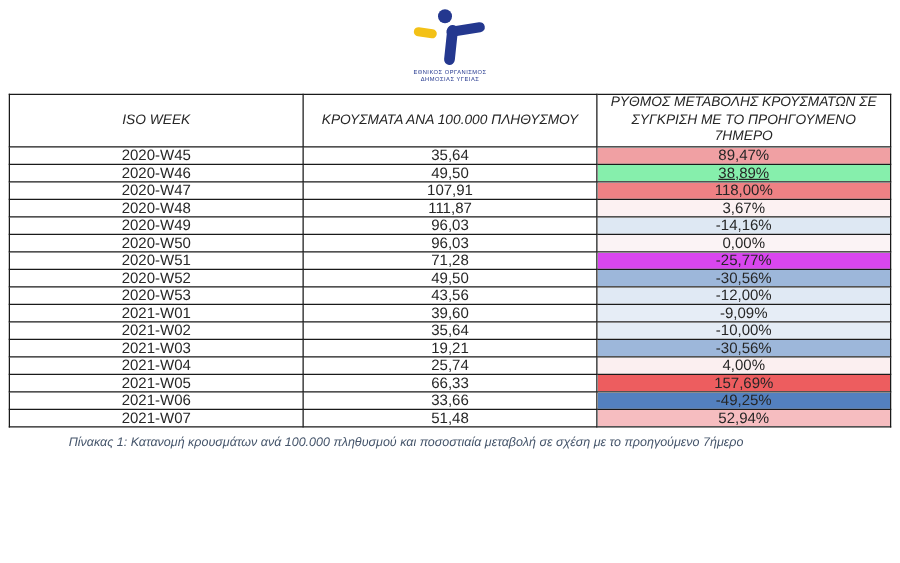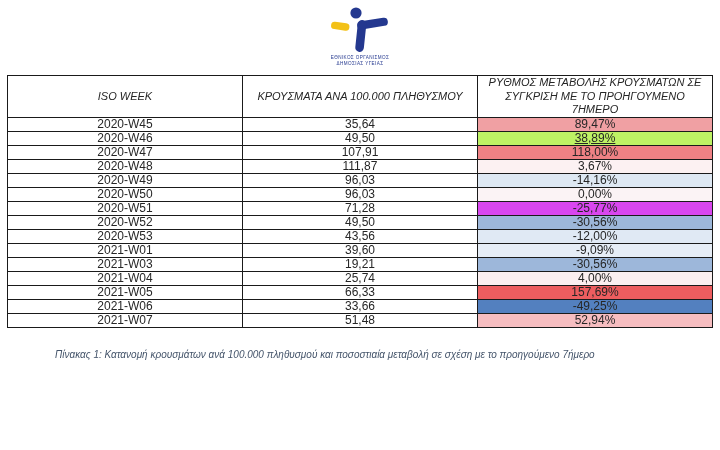--- a/index.html
+++ b/index.html
@@ -87,21 +87,21 @@
   </thead>
   <tbody>
       <tr>
         <td>2020-W45</td>
         <td>35,64</td>
         <td style="background: rgb(240, 160, 163);">89,47%</td>
       </tr>
       <tr>
         <td>2020-W46</td>
         <td>49,50</td>
-        <td style="background: #bef264; text-decoration: underline;">38,89%</td>
+        <td style="background: #86efac; text-decoration: underline;">38,89%</td>
       </tr>
       <tr>
         <td>2020-W47</td>
         <td>107,91</td>
         <td style="background: rgb(239, 129, 132);">118,00%</td>
       </tr>
       <tr>
         <td>2020-W48</td>
         <td>111,87</td>
         <td style="background: rgb(252, 241, 242);">3,67%</td>
@@ -130,20 +130,25 @@
         <td>2020-W53</td>
         <td>43,56</td>
         <td style="background: rgb(224, 233, 244); margin-left: 34px;">-12,00%</td>
       </tr>
       <tr>
         <td>2021-W01</td>
         <td>39,60</td>
         <td style="background: rgb(230, 237, 246);">-9,09%</td>
       </tr>
       <tr>
+        <td>2021-W02</td>
+        <td>35,64</td>
+        <td style="background: rgb(228, 236, 245);">-10,00%</td>
+      </tr>
+      <tr>
         <td>2021-W03</td>
         <td>19,21</td>
         <td style="background: rgb(157, 183, 218);">-30,56%</td>
       </tr>
       <tr>
         <td>2021-W04</td>
         <td>25,74</td>
         <td style="background: rgb(251, 239, 240); margin-left: 46px;">4,00%</td>
       </tr>
       <tr>

